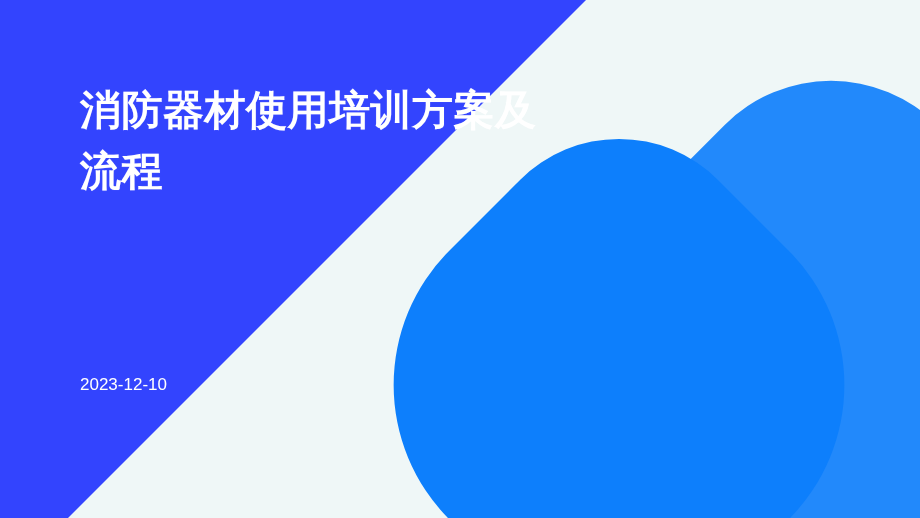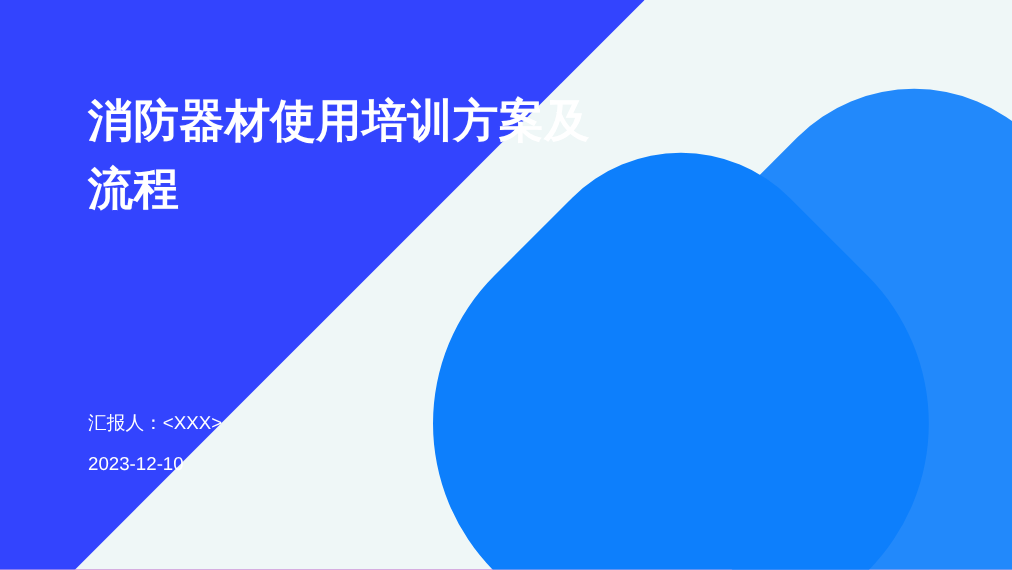--- a/index.html
+++ b/index.html
@@ -116,18 +116,17 @@
 
   <div class="shape-mid-blue"></div>
 
   <div class="content">
 
     <div class="title-block">
       <h1 class="slide-title">消防器材使用培训方案及流程</h1>
     </div>
 
     <div class="meta-block">
-      <p class="meta-line">汇报人：&lt;XXX&gt;</p>
       <p class="meta-line">2023-12-10</p>
     </div>
 
   </div>
 </div>
 
 </body></html>

